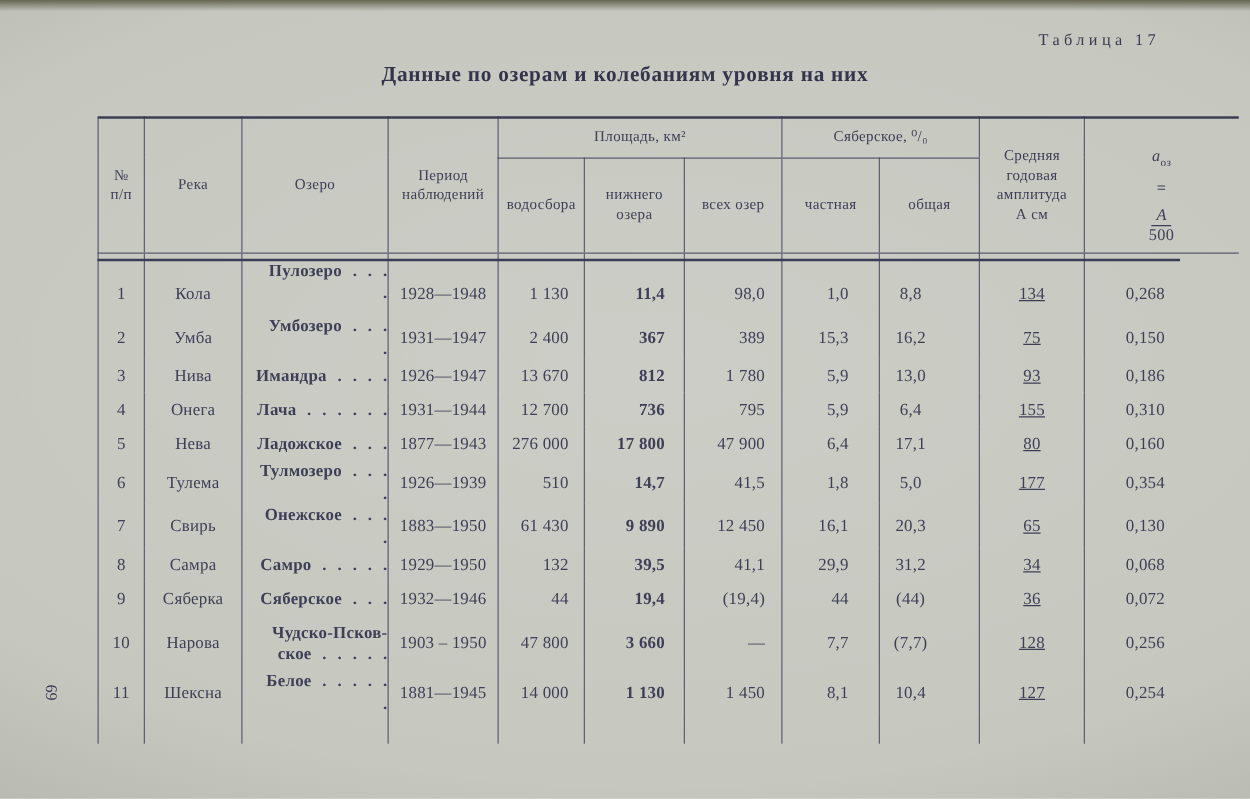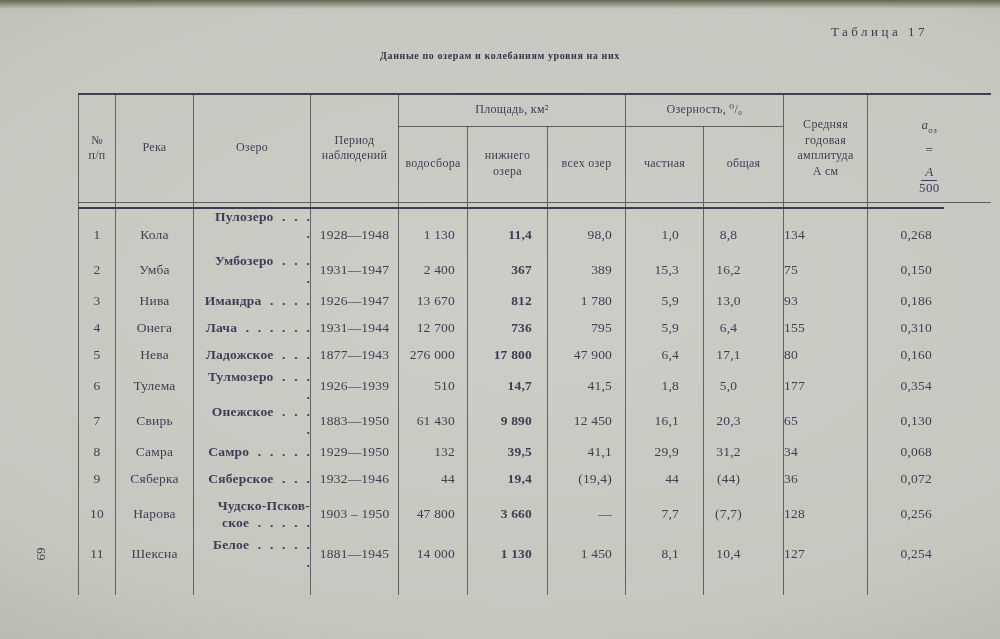--- a/index.html
+++ b/index.html
@@ -17,21 +17,21 @@
         rgba(255,255,255,0.10) 0%, rgba(0,0,0,0) 55%,
         rgba(60,60,45,0.20) 90%, rgba(48,48,36,0.40) 100%);
     color:#3d3d55;
   }
   .table-label{
     position:absolute; top:24px; right:72px;
     font-size:13px; letter-spacing:3.5px; color:#3a3a52;
   }
   .doc-title{
     position:absolute; top:50px; left:0; width:100%;
-    text-align:center; font-weight:700; font-size:10px;
+    text-align:center; font-weight:700; font-size:17px;
     letter-spacing:0.6px; color:#34344c;
   }
   .page-number{
     position:absolute; left:34px; top:546px;
     font-size:13px; color:#3d3d55;
     transform:rotate(90deg); transform-origin:center;
   }
   .table-wrap{ position:absolute; left:78px; top:93px; width:912px; }
   table{
     width:912px; border-collapse:collapse; table-layout:fixed;
@@ -64,21 +64,21 @@
   tbody tr.spacer{ height:24px; }
   .c-num{ text-align:center; }
   .c-river{ text-align:center; }
   .c-lake{ text-align:right; padding-left:9px; white-space:pre-line; word-spacing:5px; line-height:1.3;font-weight:bold; }
   .c-period{ text-align:center; }
   .c-catch{ text-align:right; padding-right:12px; }
   .c-lower{ text-align:right; padding-right:15px;font-weight:bold; }
   .c-all{ text-align:right; padding-right:13px; }
   .c-part{ text-align:right; padding-right:24px; }
   .c-total{ text-align:center; padding-right:30px; }
-  .c-amp{ text-align:left; }
+  .c-amp{ text-align:center;text-decoration:underline; }
   .c-aoz{ text-align:center; padding-right:26px; }
   
   .formula{ display:inline-flex; align-items:center; gap:6px; font-size:13px;flex-direction:column; }
   .f-lhs{ font-style:italic; }
   .f-lhs sub{ font-style:normal; font-size:9px; }
   .frac{ display:inline-flex; flex-direction:column; align-items:center; line-height:1.15; }
   .f-num{ font-style:italic; padding:0 4px; border-bottom:1px solid #3e3e56; }
   .f-den{ padding:0 4px; }
 </style>
 </head>
@@ -107,21 +107,21 @@
       </colgroup>
       <thead>
         <tr class="group">
           <th rowspan="2" class="rspan">№
 п/п</th>
           <th rowspan="2" class="rspan">Река</th>
           <th rowspan="2" class="rspan">Озеро</th>
           <th rowspan="2" class="rspan">Период
 наблюдений</th>
           <th colspan="3" class="th-group">Площадь, км²</th>
-          <th colspan="2" class="th-group">Озерность, ⁰/₀</th>
+          <th colspan="2" class="th-group">Сяберское, ⁰/₀</th>
           <th rowspan="2" class="rspan">Средняя
 годовая
 амплитуда
 А см</th>
           <th rowspan="2" class="rspan">
             <span class="formula">
               <span class="f-lhs"><span>a</span><sub>оз</sub></span>
               <span class="f-eq">=</span>
               <span class="frac">
                 <span class="f-num">A</span>

